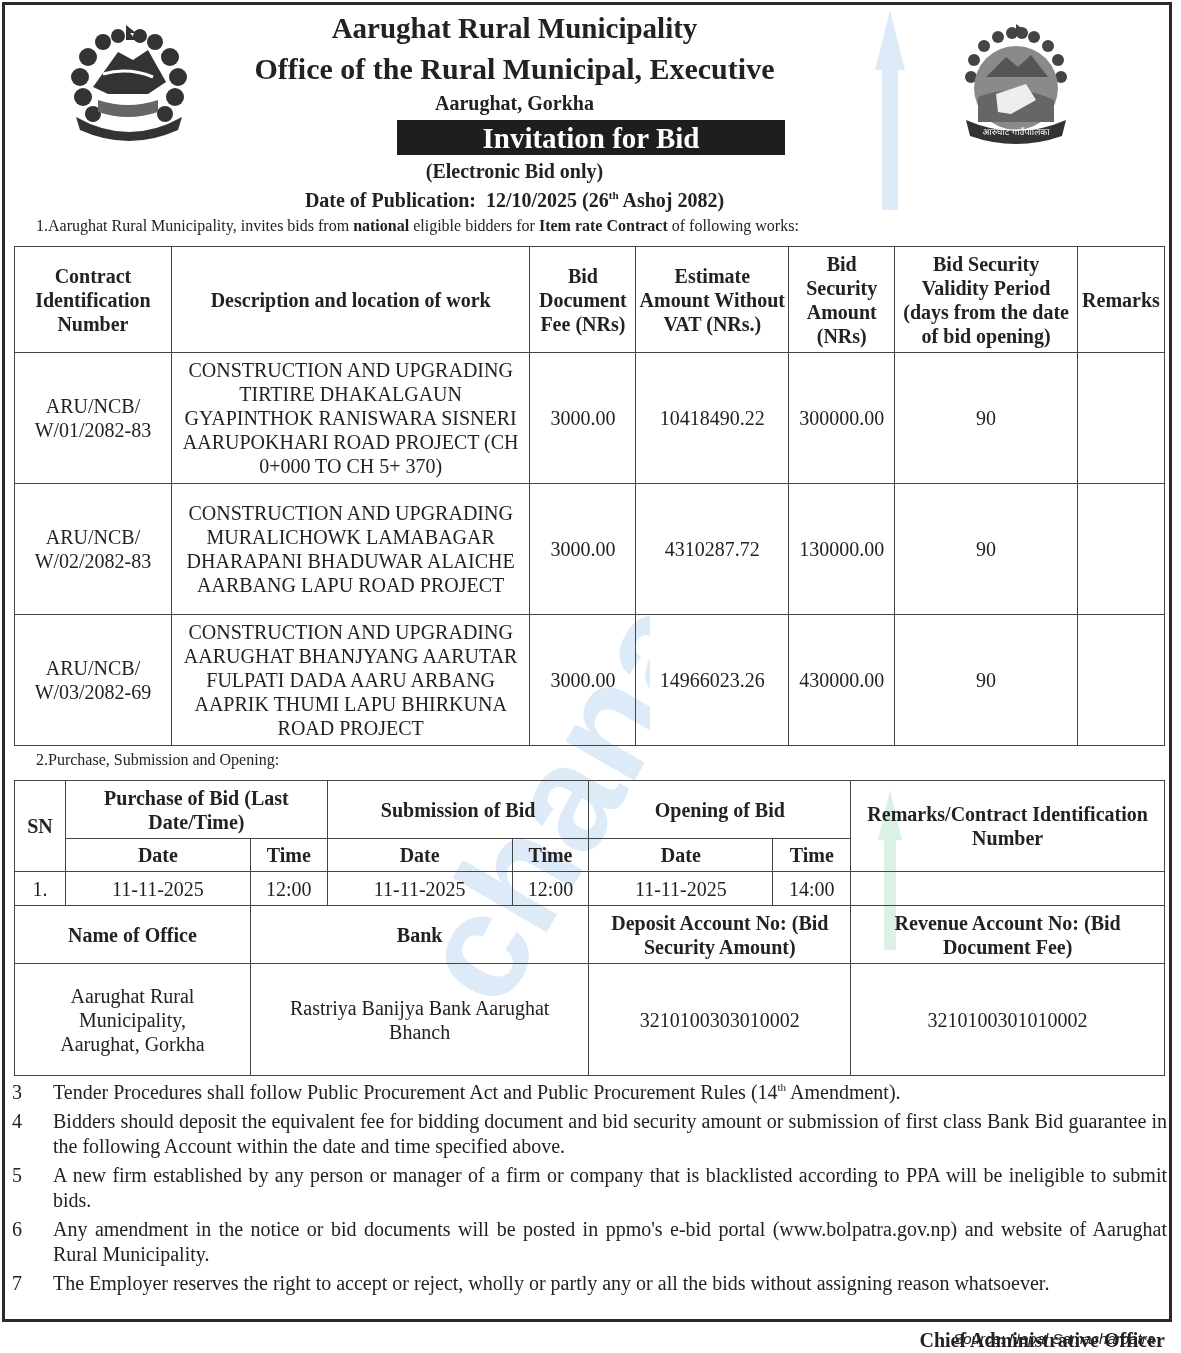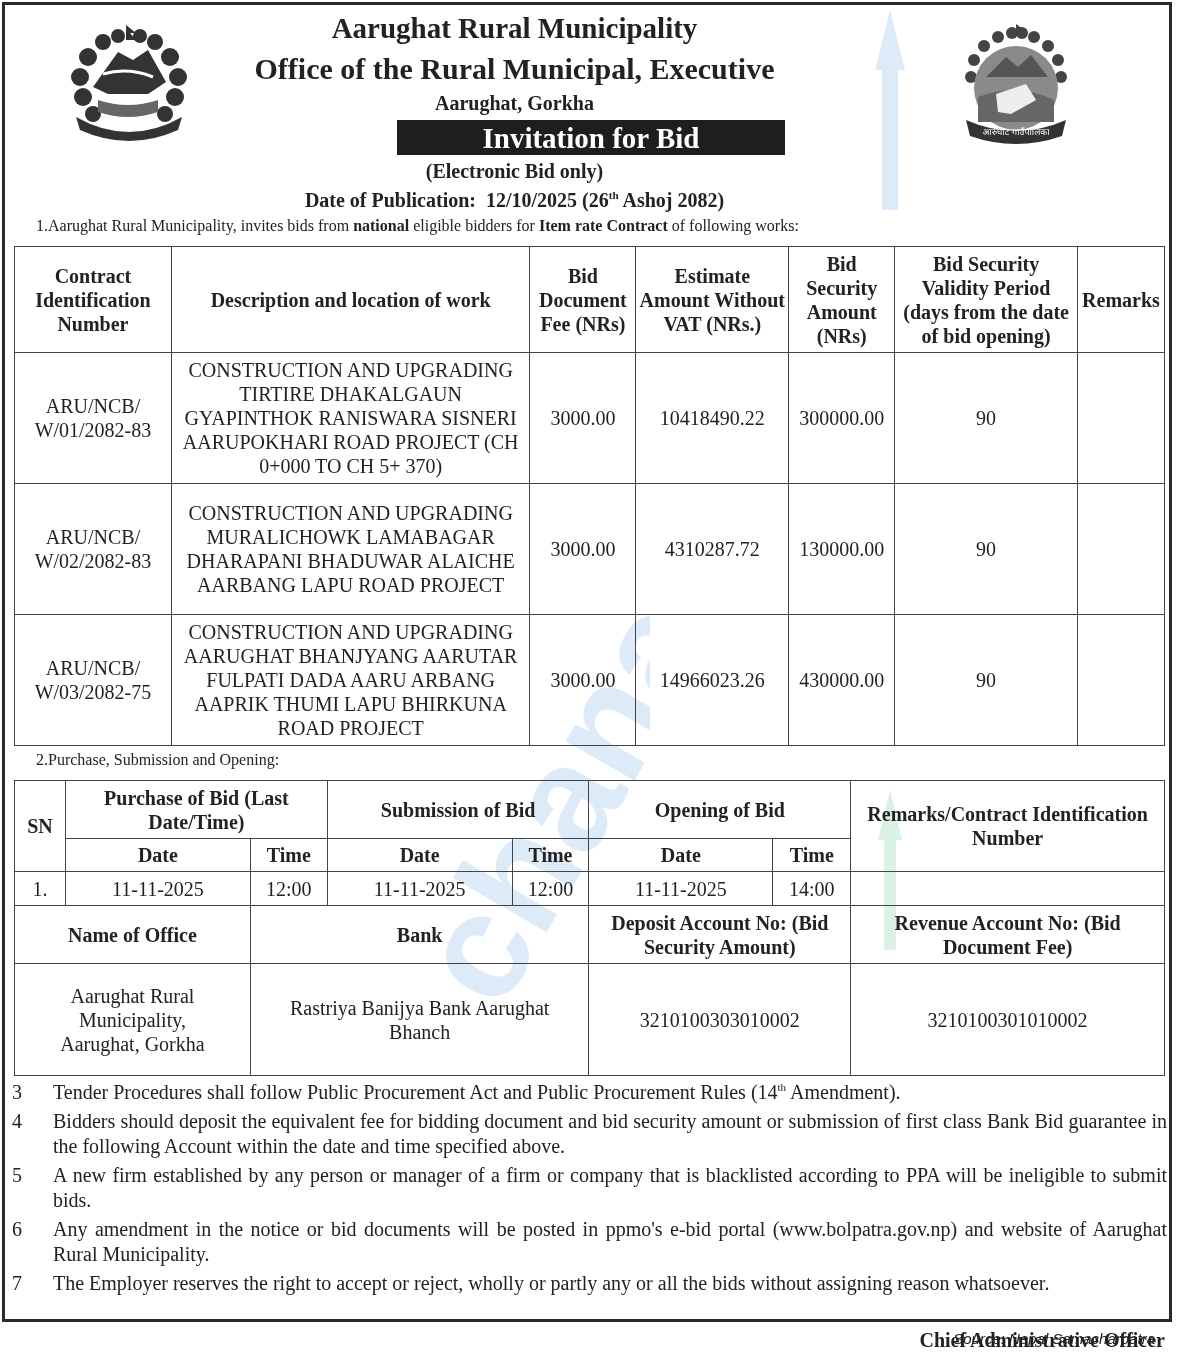--- a/index.html
+++ b/index.html
@@ -141,21 +141,21 @@
   <tr style="height:131px">
     <td>ARU/NCB/ W/02/2082-83</td>
     <td>CONSTRUCTION AND UPGRADING MURALICHOWK LAMABAGAR DHARAPANI BHADUWAR ALAICHE AARBANG LAPU ROAD PROJECT</td>
     <td>3000.00</td>
     <td>4310287.72</td>
     <td>130000.00</td>
     <td>90</td>
     <td></td>
   </tr>
   <tr style="height:131px">
-    <td>ARU/NCB/ W/03/2082-75</td>
+    <td>ARU/NCB/ W/03/2082-69</td>
     <td>CONSTRUCTION AND UPGRADING AARUGHAT BHANJYANG AARUTAR FULPATI DADA AARU ARBANG AAPRIK THUMI LAPU BHIRKUNA ROAD PROJECT</td>
     <td>3000.00</td>
     <td>14966023.26</td>
     <td>430000.00</td>
     <td>90</td>
     <td></td>
   </tr>
 </tbody>
   </table>
 

